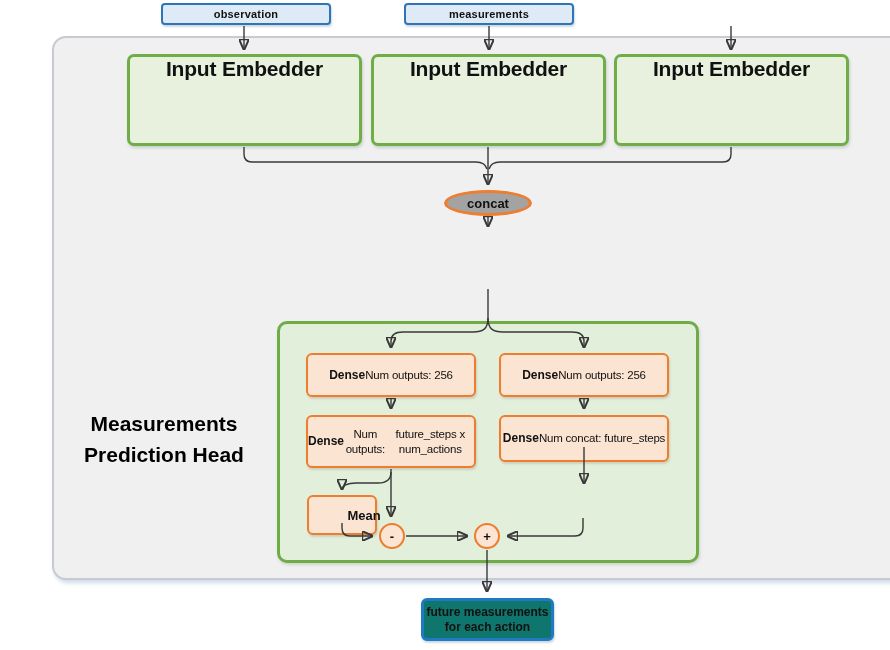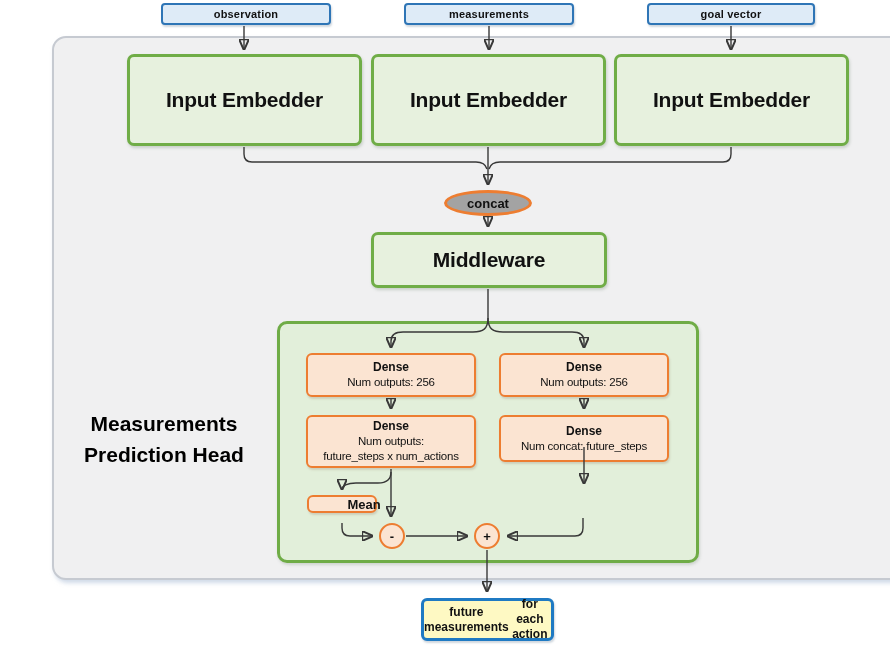--- a/index.html
+++ b/index.html
@@ -18,28 +18,28 @@
     position:absolute;height:22px;display:flex;align-items:center;justify-content:center;
     background:#deebf7;border:2px solid #2e75b6;border-radius:4px;
     font-weight:bold;font-size:11px;letter-spacing:0.2px;
     box-shadow:1px 2px 2px rgba(120,140,160,0.35);box-sizing:border-box;
   }
   #io-obs{left:117px;top:3px;width:170px;}
   #io-meas{left:360px;top:3px;width:170px;}
   #io-goal{left:603px;top:3px;width:168px;}
   .out-box{
     position:absolute;left:377px;top:598px;width:133px;height:43px;
-    display:flex;flex-direction:row;align-items:center;justify-content:center;
-    background:#fef9c3;border:3px solid #1f7ac3;border-radius:6px;
+    display:flex;flex-direction:column;align-items:center;justify-content:center;
+    background:#0f766e;border:3px solid #1f7ac3;border-radius:6px;
     font-weight:bold;font-size:12px;line-height:15px;text-align:center;
     box-shadow:1px 2px 2px rgba(120,140,160,0.35);box-sizing:border-box;
   }
   
   .green-box{
-    position:absolute;display:flex;align-items:center;justify-content:center;
+    position:absolute;display:flex;justify-content:center;
     background:#e7f1de;border:3px solid #70ad47;border-radius:7px;
     font-weight:bold;font-size:21px;letter-spacing:-0.2px;
     box-shadow:1px 2px 3px rgba(130,150,130,0.35);box-sizing:border-box;
   }
   #emb1{left:83px;top:54px;width:235px;height:92px;}
   #emb2{left:327px;top:54px;width:235px;height:92px;}
   #emb3{left:570px;top:54px;width:235px;height:92px;}
   #middleware{left:327px;top:232px;width:236px;height:56px;}
   
   .concat{
@@ -54,31 +54,31 @@
     background:#e2efda;border:3px solid #6fac46;border-radius:10px;
     box-shadow:1px 2px 3px rgba(130,150,130,0.3);box-sizing:border-box;
   }
   .head-label{
     position:absolute;left:18px;top:408px;width:204px;text-align:center;
     font-weight:bold;font-size:21px;line-height:31px;color:#000;
   }
   
   .orange-box{
     position:absolute;background:#fbe4d2;border:2.5px solid #ed7d31;border-radius:6px;
-    display:flex;flex-direction:column;align-items:center;justify-content:center;
+    display:flex;flex-direction:row;align-items:center;justify-content:center;
     text-align:center;box-sizing:border-box;
     box-shadow:1px 2px 2px rgba(160,140,120,0.3);
   }
   .orange-box .t{font-weight:bold;font-size:12px;line-height:15px;}
   .orange-box .d{font-size:11.5px;line-height:15px;letter-spacing:-0.2px;}
   #dense-l1{left:262px;top:353px;width:170px;height:44px;}
   #dense-r1{left:455px;top:353px;width:170px;height:44px;}
   #dense-l2{left:262px;top:415px;width:170px;height:53px;}
   #dense-r2{left:455px;top:415px;width:170px;height:47px;}
-  #mean-box{left:263px;top:495px;width:70px;height:18px;padding-left:44px;}
+  #mean-box{left:263px;top:495px;width:70px;height:40px;padding-left:44px;}
   #repeat-box{left:478px;top:490px;width:123px;height:27px;}
   #mean-box .t,#repeat-box .t{font-size:13px;}
   .op-circle{
     position:absolute;width:26px;height:26px;border-radius:50%;
     background:#fbe4d2;border:2.5px solid #ed7d31;box-sizing:border-box;
     display:flex;align-items:center;justify-content:center;
     font-weight:bold;font-size:13px;line-height:1;
   }
   #op-minus{left:335px;top:523px;}
   #op-plus{left:430px;top:523px;}
@@ -91,41 +91,35 @@
 <div id="canvas">
 
   <div class="outer-panel"></div>
 
   <div class="io-box" id="io-obs">
     <span>observation</span>
   </div>
   <div class="io-box" id="io-meas">
     <span>measurements</span>
   </div>
-  <div class="io-box" id="io-goal">
-    <span>goal vector</span>
-  </div>
 
   <div class="green-box" id="emb1">
     <span>Input Embedder</span>
   </div>
   <div class="green-box" id="emb2">
     <span>Input Embedder</span>
   </div>
   <div class="green-box" id="emb3">
     <span>Input Embedder</span>
   </div>
 
   <div class="concat">
     <span>concat</span>
   </div>
 
-  <div class="green-box" id="middleware">
-    <span>Middleware</span>
-  </div>
 
   <div class="head-container"></div>
   <div class="head-label">
     <div>Measurements</div>
     <div>Prediction Head</div>
   </div>
 
   <div class="orange-box" id="dense-l1">
     <div class="t">Dense</div>
     <div class="d">Num outputs: 256</div>

